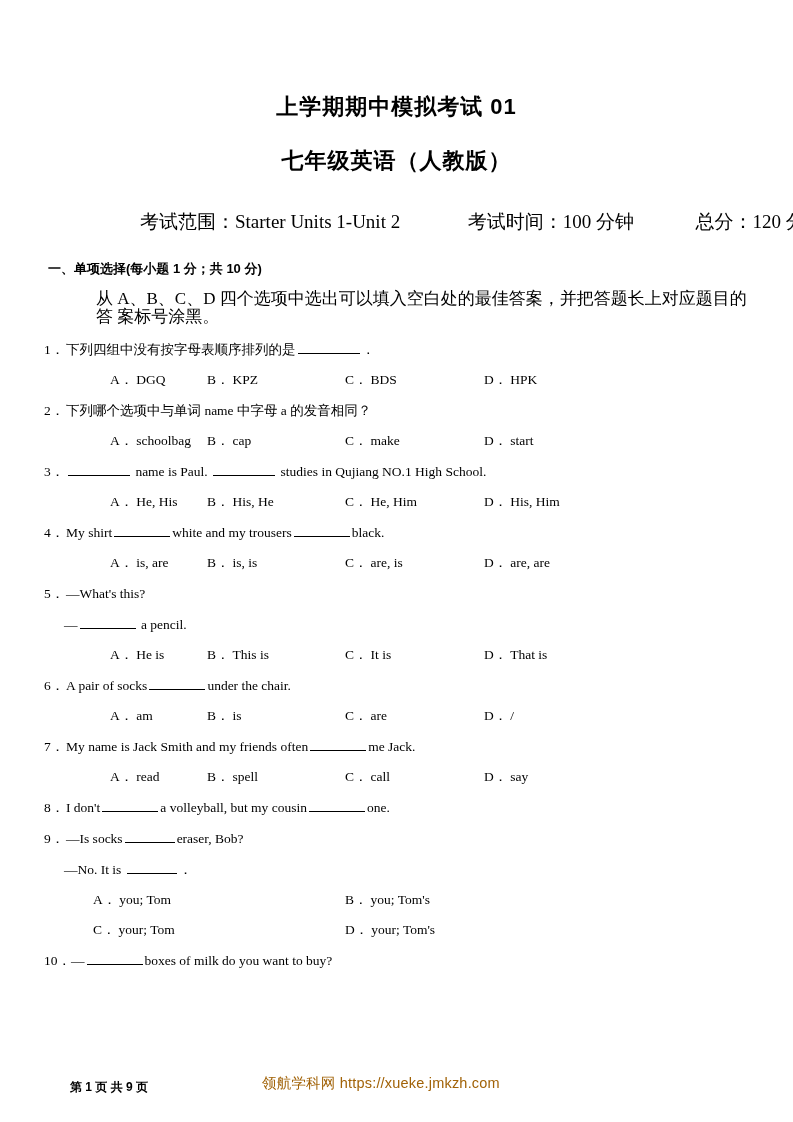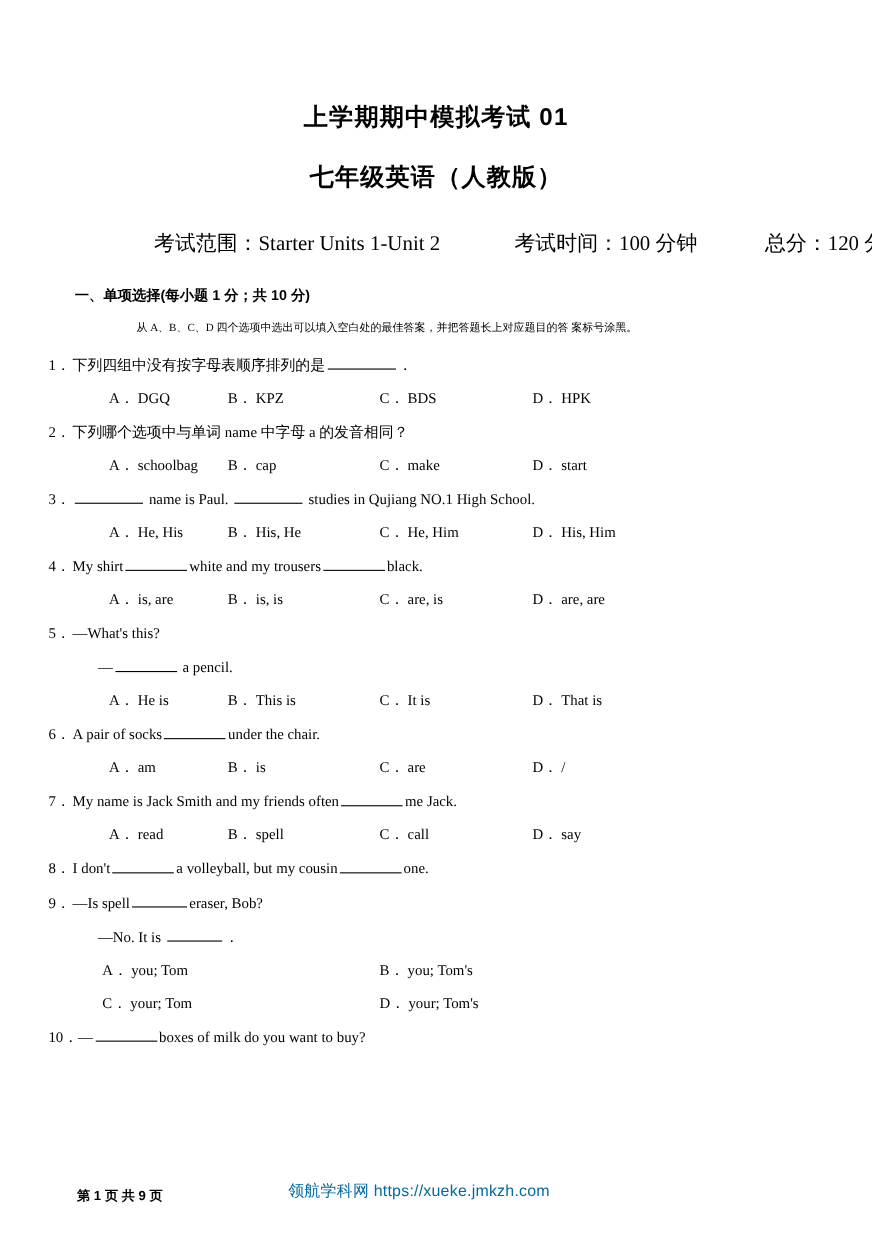--- a/index.html
+++ b/index.html
@@ -54,52 +54,51 @@
     white-space: nowrap;
     text-align: center;
   }
   .meta-line .meta-item { display: inline-block; }
   .meta-gap-1 { display: inline-block; width: 58px; }
   .meta-gap-2 { display: inline-block; width: 52px; }
 
   
   .section-head {
     margin-top: 28px;
-    padding-left: 68px;
+    padding-left: 48px;
     font-family: "Liberation Sans", "DejaVu Sans", sans-serif;
     font-weight: bold;
     font-size: 13px;
     line-height: 18px;
   }
   .section-intro {
     margin-top: 12px;
     padding-left: 96px;
     padding-right: 44px;
-    font-size: 10px;
-    line-height: 18px;
-    margin-left: 28px;
+    font-size: 17px;
+    line-height: 18px;
   }
 
   
   .qlist { margin-top: 14px; }
   .question { margin-bottom: 0; }
   .q-stem {
     padding-left: 44px;
     text-indent: -0px;
     font-size: 13.5px;
     line-height: 19px;
     margin-top: 12px;
     white-space: nowrap;
   }
   .q-num {
     display: inline-block;
     min-width: 22px;
   }
   .q-cont {
-    padding-left: 89px;
+    padding-left: 64px;
     font-size: 13.5px;
     line-height: 19px;
     margin-top: 12px;
     white-space: nowrap;
   }
   .blank {
     display: inline-block;
     border-bottom: 1px solid #000;
     height: 13px;
     vertical-align: baseline;
@@ -115,21 +114,21 @@
     font-size: 13.5px;
     line-height: 19px;
     position: relative;
     height: 19px;
     white-space: nowrap;
   }
   .opt {
     position: absolute;
     top: 0;
   }
-  .opt.c1 { left: 99px; }
+  .opt.c1 { left: 110px; }
   .opt.c2 { left: 207px; }
   .opt.c3 { left: 345px; }
   .opt.c4 { left: 484px; }
   .opt-letter { margin-right: 3px; }
 
   
   .opts.two-col .opt.c1 { left: 93px; }
   .opts.two-col .opt.c2 { left: 345px; }
 
   
@@ -150,21 +149,21 @@
     line-height: 18px;
     color: #000;
   }
   .watermark {
     position: absolute;
     left: 262px;
     top: 0;
     font-family: "Liberation Sans", "DejaVu Sans", sans-serif;
     font-size: 14.5px;
     line-height: 18px;
-    color: #0369a1;
+    color: #a16207;
     letter-spacing: 0.2px;
   }
 </style>
 </head>
 <body>
 
 <div class="page">
 
   <div class="title-block">
     <div class="doc-title">上学期期中模拟考试 01</div>
@@ -244,21 +243,21 @@
           <span class="opt c1"><span class="opt-letter">A．</span><span>read</span></span>
           <span class="opt c2"><span class="opt-letter">B．</span><span>spell</span></span>
           <span class="opt c3"><span class="opt-letter">C．</span><span>call</span></span>
           <span class="opt c4"><span class="opt-letter">D．</span><span>say</span></span>
         </div>
       </div>
       <div class="question">
         <div class="q-stem"><span class="q-num">8．</span><span>I don't</span><span class="blank w-mid"></span><span>a volleyball, but my cousin</span><span class="blank w-mid"></span><span>one.</span></div>
       </div>
       <div class="question">
-        <div class="q-stem"><span class="q-num">9．</span><span>—Is spell</span><span class="blank w-short"></span><span>eraser, Bob?</span></div>
+        <div class="q-stem"><span class="q-num">9．</span><span>—Is socks</span><span class="blank w-short"></span><span>eraser, Bob?</span></div>
         <div class="q-cont"><span>—No. It is </span><span class="blank w-short"></span><span>．</span></div>
         <div class="opts two-col">
           <span class="opt c1"><span class="opt-letter">A．</span><span>you; Tom</span></span>
           <span class="opt c2"><span class="opt-letter">B．</span><span>you; Tom's</span></span>
         </div>
         <div class="opts two-col">
           <span class="opt c1"><span class="opt-letter">C．</span><span>your; Tom</span></span>
           <span class="opt c2"><span class="opt-letter">D．</span><span>your; Tom's</span></span>
         </div>
       </div>

